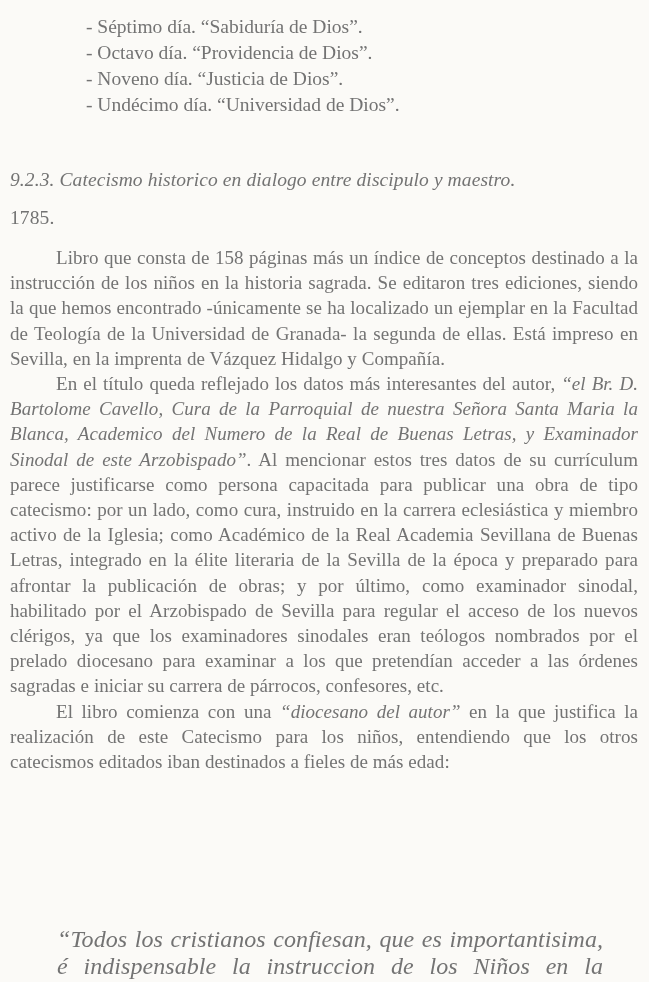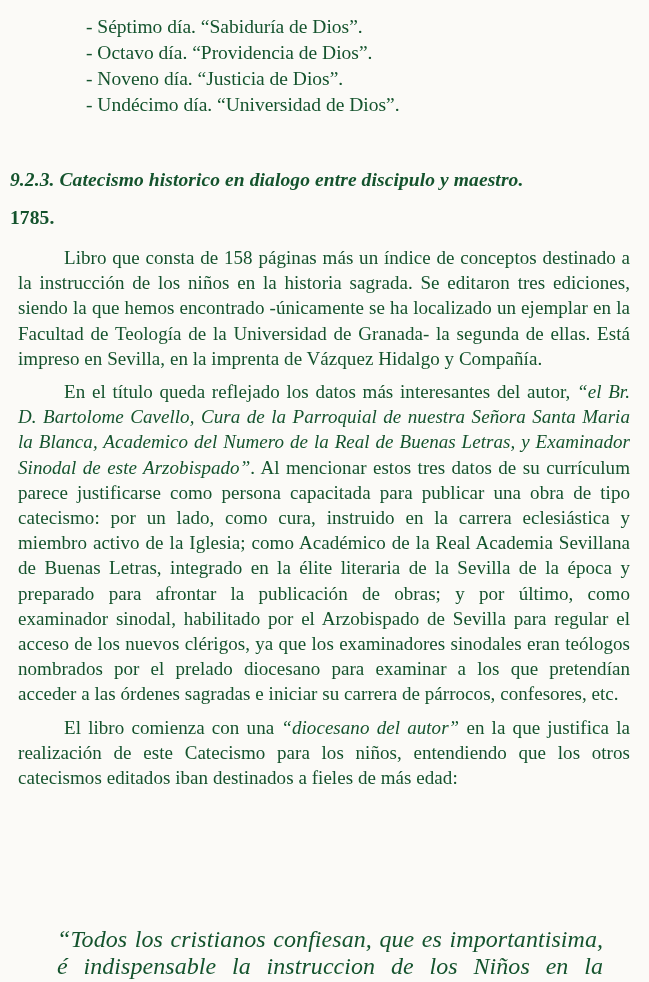--- a/index.html
+++ b/index.html
@@ -7,47 +7,47 @@
     padding: 0;
     background: #ffffff;
   }
   .page {
     position: relative;
     width: 649px;
     height: 982px;
     box-sizing: border-box;
     overflow: hidden;
     background: #fbfaf7;
-    color: #14532d;
+    color: #737373;
     font-family: "Liberation Serif", "DejaVu Serif", serif;
     padding: 10px 11px 0 10px;
   }
   .day-list {
     list-style: none;
     margin: 4px 0 0 0;
     padding: 0 0 0 76px;
     font-size: 19.5px;
     line-height: 26px;
     white-space: nowrap;
   }
   .section-heading {
     margin: 48px 0 0 0;
     font-size: 19.5px;
-    font-weight: bold;
+    font-weight: normal;
     font-style: italic;
     line-height: 27.5px;
     letter-spacing: 0.1px;
   }
   .section-heading .year {
     display: block;
     font-style: normal;
     margin-top: 10px;
   }
   .body-par {
-    margin: 8px;
+    margin: 0;
     font-size: 19px;
     line-height: 25.2px;
     text-align: justify;
     text-indent: 46px;
     letter-spacing: 0.05px;
   }
   .body-par.first-par {
     margin-top: 14px;
   }
   .it {

